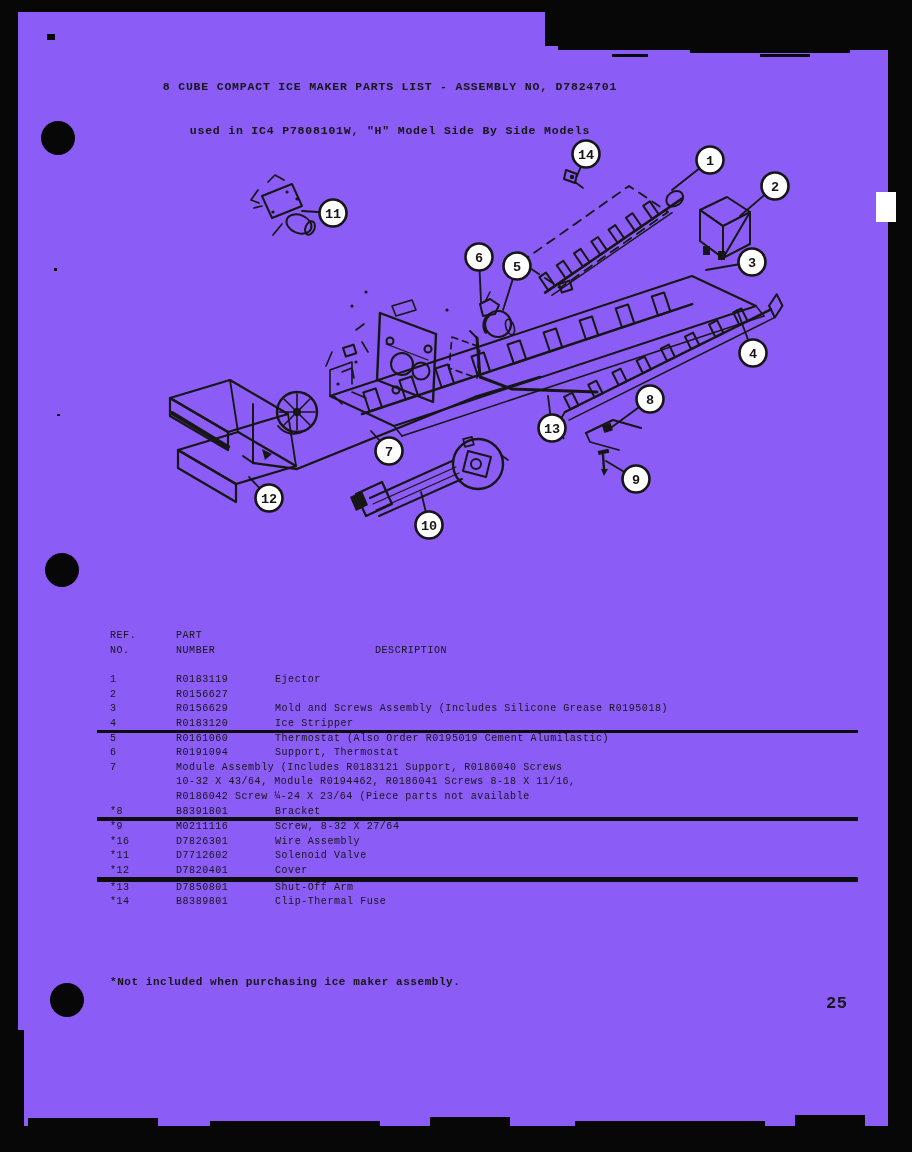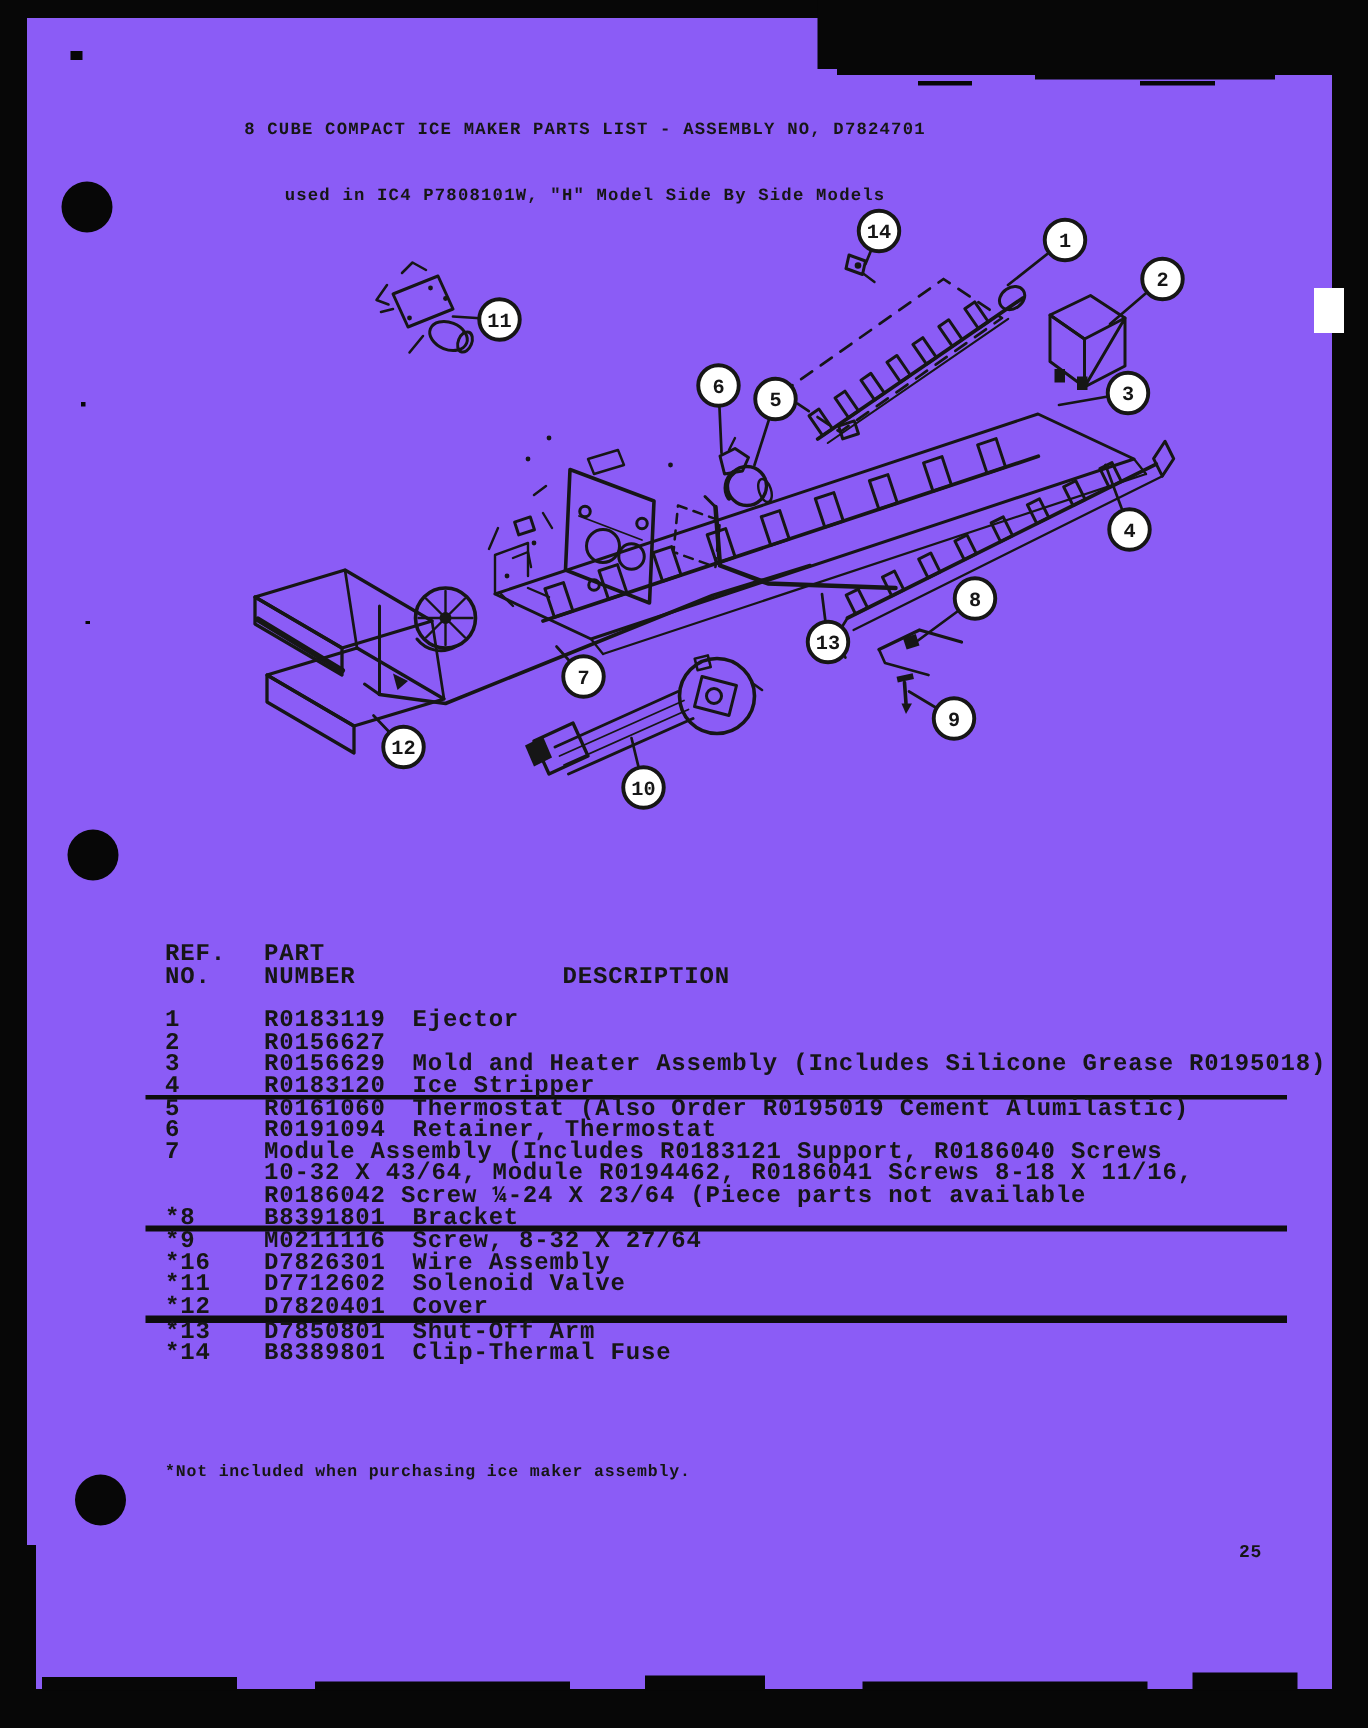--- a/index.html
+++ b/index.html
@@ -9,37 +9,37 @@
   }
   .ink{position:absolute;background:#070707;}
   .paperpatch{position:absolute;background:#ffffff;}
   .dot{position:absolute;width:34px;height:34px;border-radius:50%;background:#070707;}
   .title-block{
     position:absolute;left:20px;top:51px;width:740px;text-align:center;
     font-size:11.5px;font-weight:bold;letter-spacing:0.8px;line-height:14.5px;white-space:pre;
   }
   .parts-table{
     position:absolute;left:110px;top:629px;width:762px;
-    font-size:16px;font-weight:bold;letter-spacing:0.55px;line-height:14.6px;
+    font-size:10px;font-weight:normal;letter-spacing:0.55px;line-height:14.6px;
   }
   .trow,.hrow{display:grid;grid-template-columns:66px 99px 1fr;}
   .hrow .h-desc{padding-left:100px;}
   .thead{margin-bottom:15px;}
   .desc-line{white-space:pre;}
   .cell{white-space:pre;}
   .rule{height:3px;width:761px;background:#0d0d0d;margin:-2px 0 -1px -13px;}
   .rule--double{height:4px;}
   .rule--thick{height:5px;}
   .footnote{
     position:absolute;left:110px;top:976px;
     font-size:11px;font-weight:bold;letter-spacing:0.55px;
   }
   .page-number{
-    position:absolute;left:826px;top:1028px;
-    font-size:12px;font-weight:bold;letter-spacing:0.5px;
+    position:absolute;left:826px;top:994px;
+    font-size:17px;font-weight:bold;letter-spacing:0.5px;
   }
   svg text{font-family:"Liberation Mono","DejaVu Sans Mono",monospace;}
 </style>
 </head>
 <body>
 
 <div class="page">
 
   <div class="ink" style="left:0;top:0;width:912px;height:12px;"></div>
   <div class="ink" style="left:545px;top:0;width:367px;height:46px;"></div>
@@ -323,21 +323,21 @@
           </div>
         </div>
         <div class="trow">
           <span class="cell">2</span>
           <span class="cell">R0156627</span>
         </div>
         <div class="trow">
           <span class="cell">3</span>
           <span class="cell">R0156629</span>
           <div>
-            <div class="desc-line">Mold and Heater Assembly (Includes Silicone Grease R0195018)</div>
+            <div class="desc-line">Mold and Screws Assembly (Includes Silicone Grease R0195018)</div>
           </div>
         </div>
         <div class="trow">
           <span class="cell">4</span>
           <span class="cell">R0183120</span>
           <div>
             <div class="desc-line">Ice Stripper</div>
           </div>
         </div>
         <div class="rule rule--thin"></div>
@@ -345,21 +345,21 @@
           <span class="cell">5</span>
           <span class="cell">R0161060</span>
           <div>
             <div class="desc-line">Thermostat (Also Order R0195019 Cement Alumilastic)</div>
           </div>
         </div>
         <div class="trow">
           <span class="cell">6</span>
           <span class="cell">R0191094</span>
           <div>
-            <div class="desc-line">Retainer, Thermostat</div>
+            <div class="desc-line">Support, Thermostat</div>
           </div>
         </div>
         <div class="trow">
           <span class="cell">7</span>
           <div>
             <div class="desc-line">Module Assembly (Includes R0183121 Support, R0186040 Screws</div>
             <div class="desc-line">10-32 X 43/64, Module R0194462, R0186041 Screws 8-18 X 11/16,</div>
             <div class="desc-line">R0186042 Screw ¼-24 X 23/64 (Piece parts not available</div>
           </div>
         </div>

